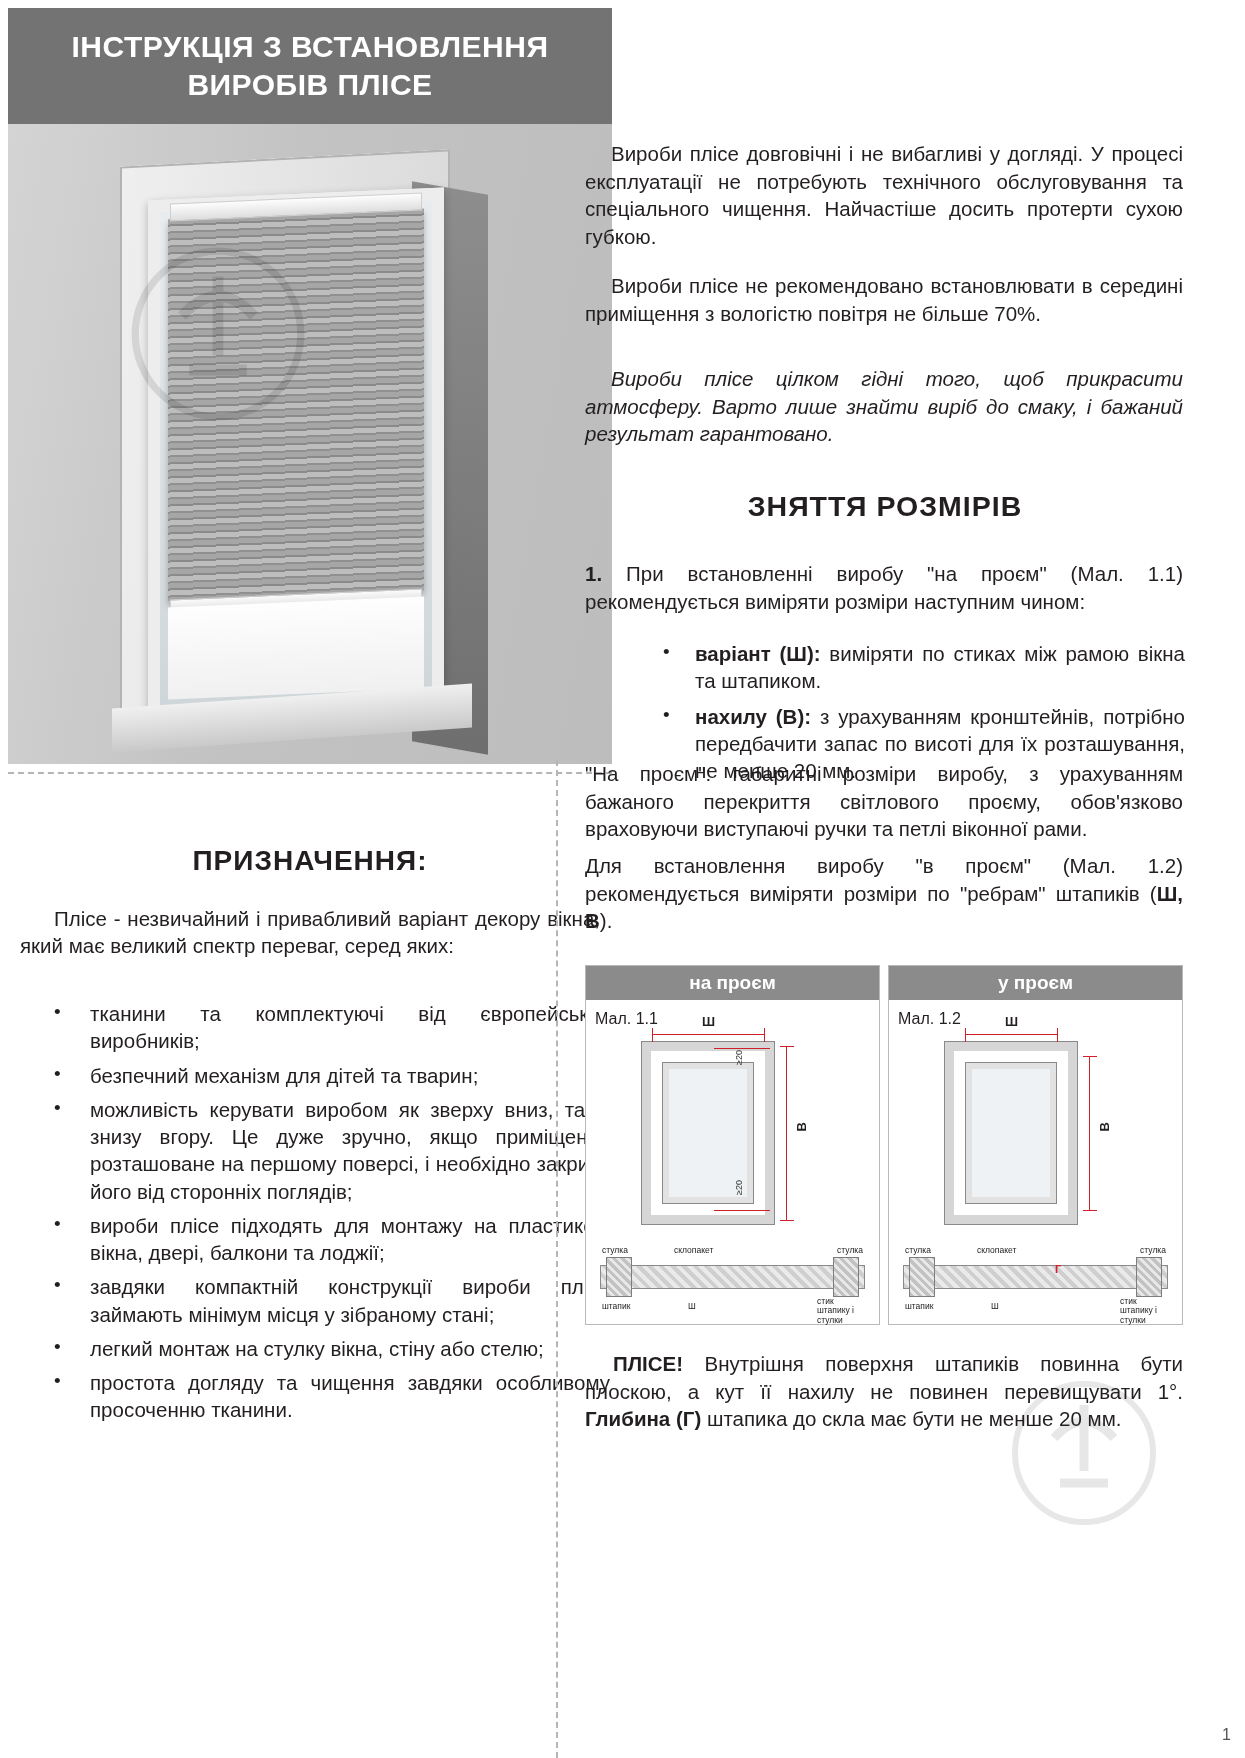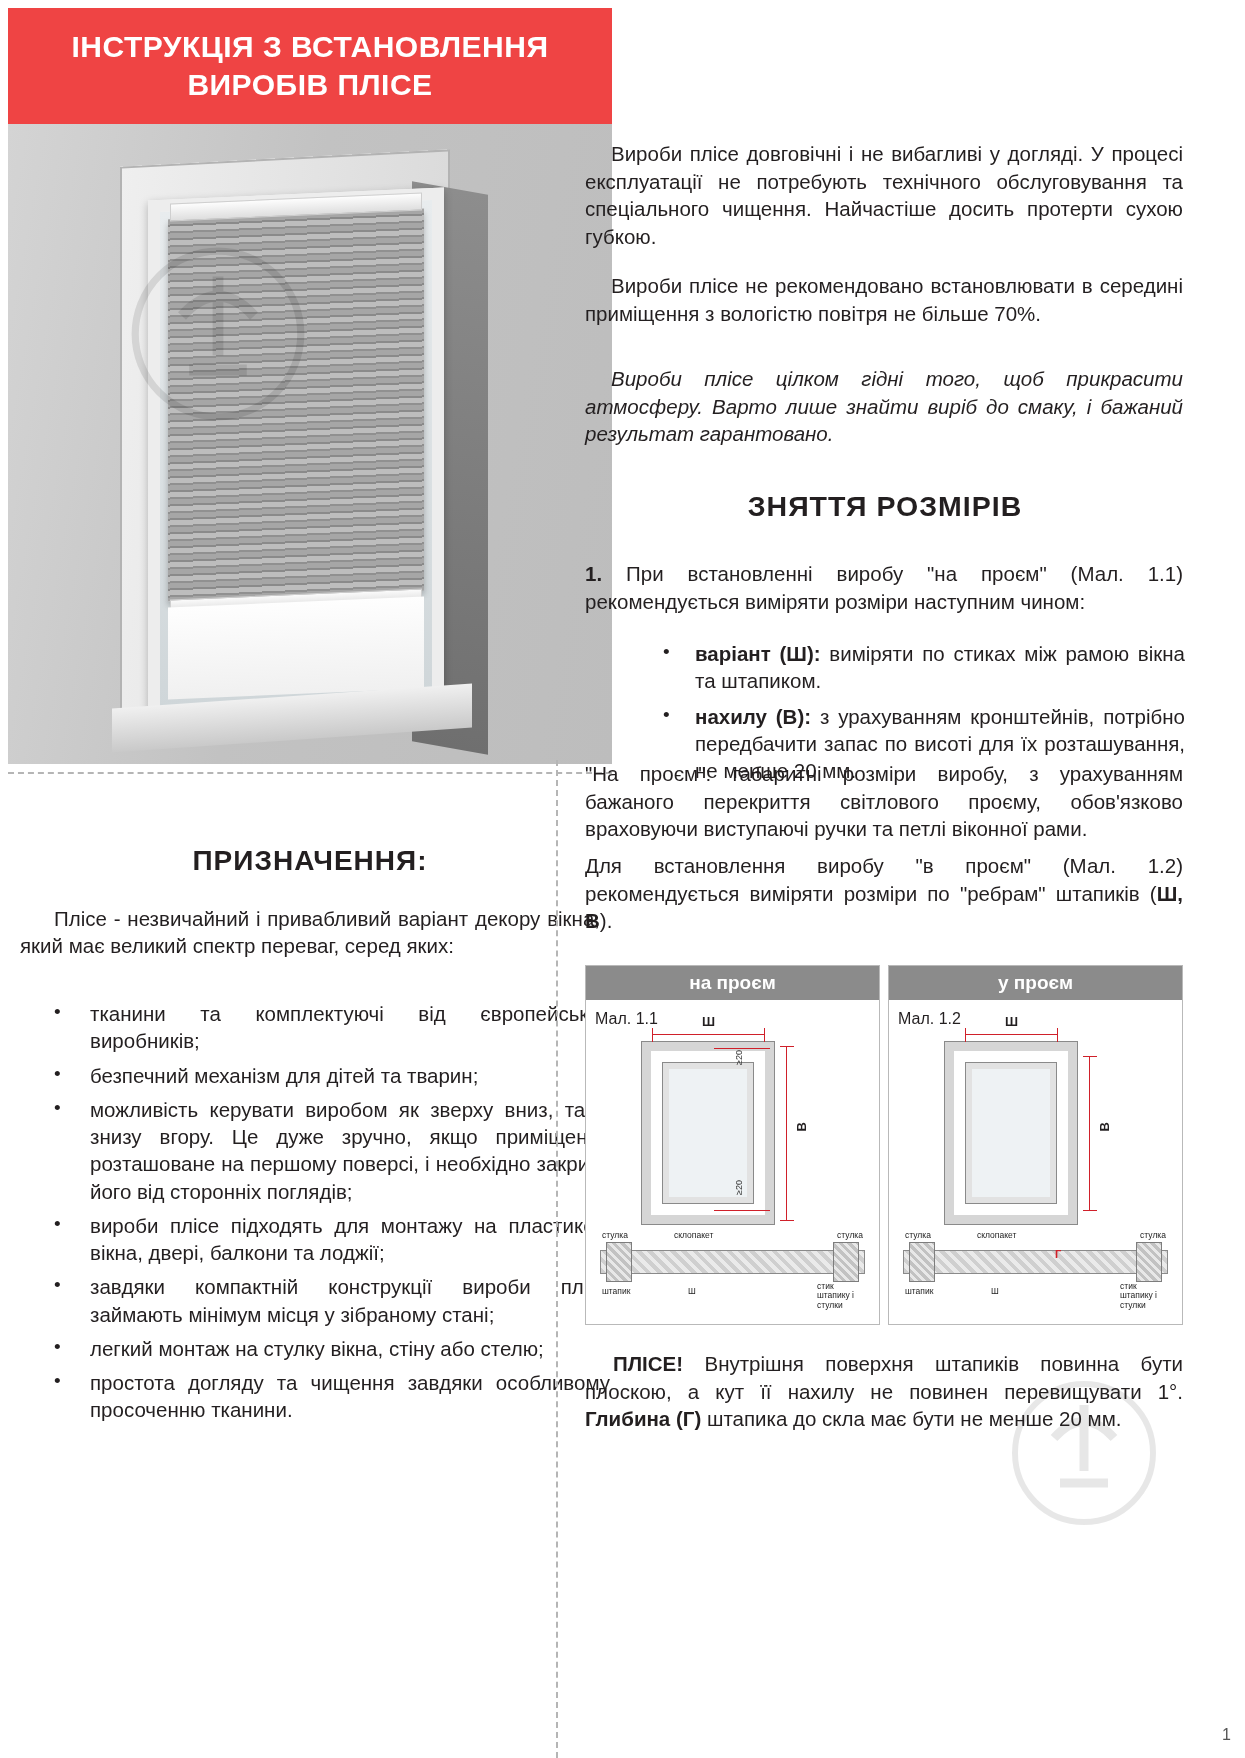--- a/index.html
+++ b/index.html
@@ -13,21 +13,21 @@
     overflow:hidden;
   }
   .page { position:relative; width:1245px; height:1758px; }
 
   
   .left-col {
     position:absolute; left:0; top:0; width:612px; height:1758px;
   }
   .left-header {
     position:absolute; left:8px; top:8px; width:604px; height:116px;
-    background:#ef4444;
+    background:#737373;
     display:flex; align-items:center; justify-content:center;
     text-align:center;
   }
   .left-header-text {
     color:#ffffff; font-weight:bold; font-size:30px; line-height:1.28;
     letter-spacing:0.5px;
   }
 
   .photo-wrap {
     position:absolute; left:8px; top:124px; width:604px; height:640px;
@@ -174,21 +174,21 @@
     border:6px solid #e2e2e2; background:#eef2f4; box-shadow:0 0 0 1px #8a8a8a;
   }
   .dim-line { position:absolute; background:#d0202a; }
   .dim-h { height:1px; }
   .dim-v { width:1px; }
   .dimtxt { position:absolute; font-size:13px; font-weight:bold; }
   .dimtxt.vert { writing-mode:vertical-rl; transform:rotate(180deg); }
   .tiny { position:absolute; font-size:9px; color:#333; }
   .tiny.v { writing-mode:vertical-rl; transform:rotate(180deg); }
 
-  .sect { position:absolute; left:14px; right:14px; bottom:18px; height:82px; }
+  .sect { position:absolute; left:14px; right:14px; bottom:3px; height:82px; }
   .sect-bar {
     position:absolute; left:0; right:0; top:26px; height:24px;
     background:repeating-linear-gradient(45deg,#cfcfcf 0 4px,#eaeaea 4px 8px);
     border:1px solid #8a8a8a;
   }
   .sect-block {
     position:absolute; top:18px; width:26px; height:40px;
     background:repeating-linear-gradient(45deg,#c2c2c2 0 3px,#e8e8e8 3px 6px);
     border:1px solid #7d7d7d;
   }

